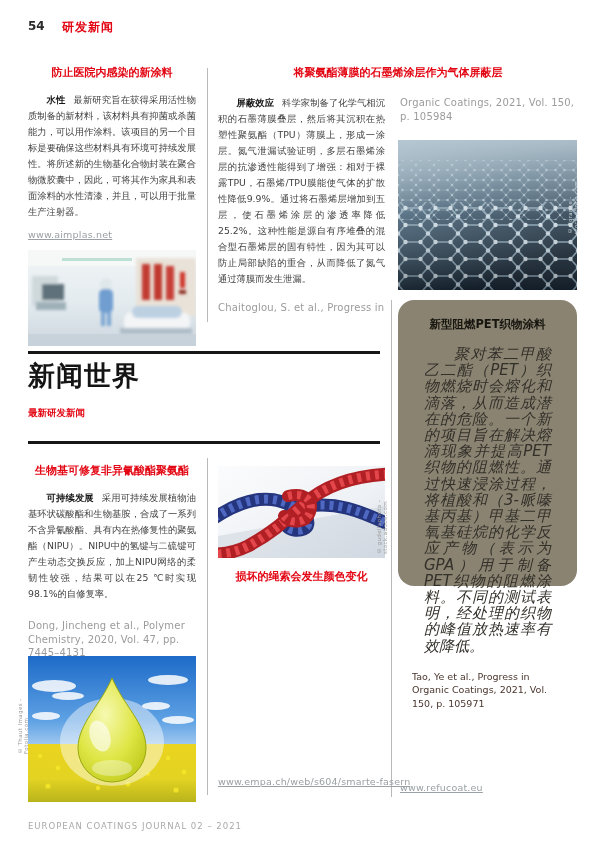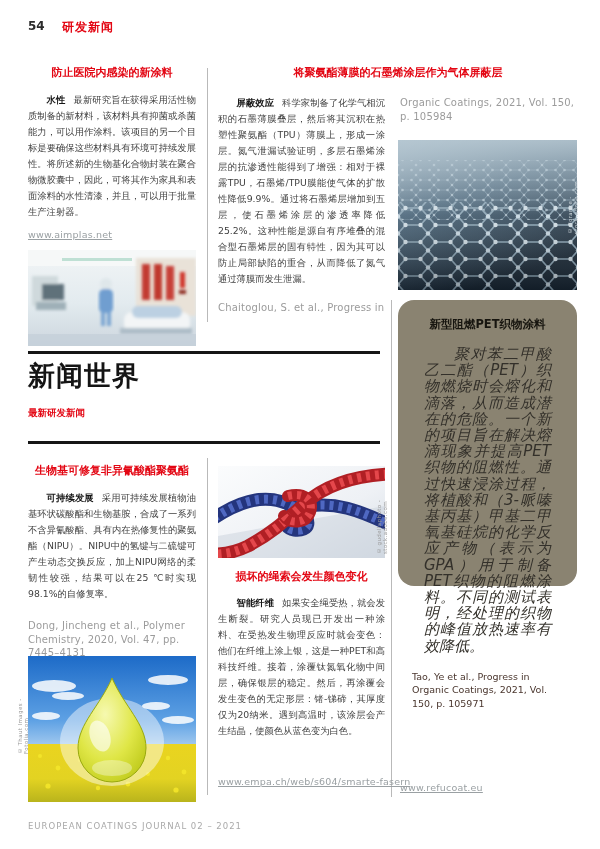--- a/index.html
+++ b/index.html
@@ -184,23 +184,20 @@
         <path d="M170,8 C130,10 104,22 86,38 C70,52 56,66 30,80 C20,85 10,88 -4,88" fill="none" stroke="#e4474b" stroke-width="9" stroke-dasharray="4 5"></path>
         <path d="M70,30 C86,26 96,34 92,46 C88,58 72,58 66,50" fill="none" stroke="#b01f24" stroke-width="12" stroke-linecap="round"></path>
         <path d="M70,30 C86,26 96,34 92,46 C88,58 72,58 66,50" fill="none" stroke="#e4474b" stroke-width="8" stroke-dasharray="4 5"></path>
       </g>
     </svg>
   </div>
   <div class="abs vcred" style="left:376px;top:470px;height:84px;">© gudellaphoto - stock.adobe.com</div>
 
   <div class="abs red-head" style="left:218px;top:570px;width:167px;">损坏的绳索会发生颜色变化</div>
 
-  <p class="abs body-p" style="left:218px;top:595px;width:167px;height:166px;">
-    <b class="lead">智能纤维</b><span>如果安全绳受热，就会发生断裂。研究人员现已开发出一种涂料、在受热发生物理反应时就会变色：他们在纤维上涂上银，这是一种PET和高科技纤维。接着，涂覆钛氮氧化物中间层，确保银层的稳定。然后，再涂覆会发生变色的无定形层：锗-锑碲，其厚度仅为20纳米。遇到高温时，该涂层会产生结晶，使颜色从蓝色变为白色。</span>
-  </p>
 
   <div class="abs link" style="left:218px;top:776px;">www.empa.ch/web/s604/smarte-fasern</div>
 
   <div class="abs cite" style="left:400px;top:96px;width:177px;">Organic Coatings, 2021, Vol. 150, p. 105984</div>
 
   <div class="abs" style="left:398px;top:140px;width:179px;height:150px;">
     <svg width="179" height="150" viewBox="0 0 179 150">
       <defs>
         <linearGradient id="gbg" x1="0" y1="0" x2="0.4" y2="1">
           <stop offset="0" stop-color="#9fb4c2"></stop>

